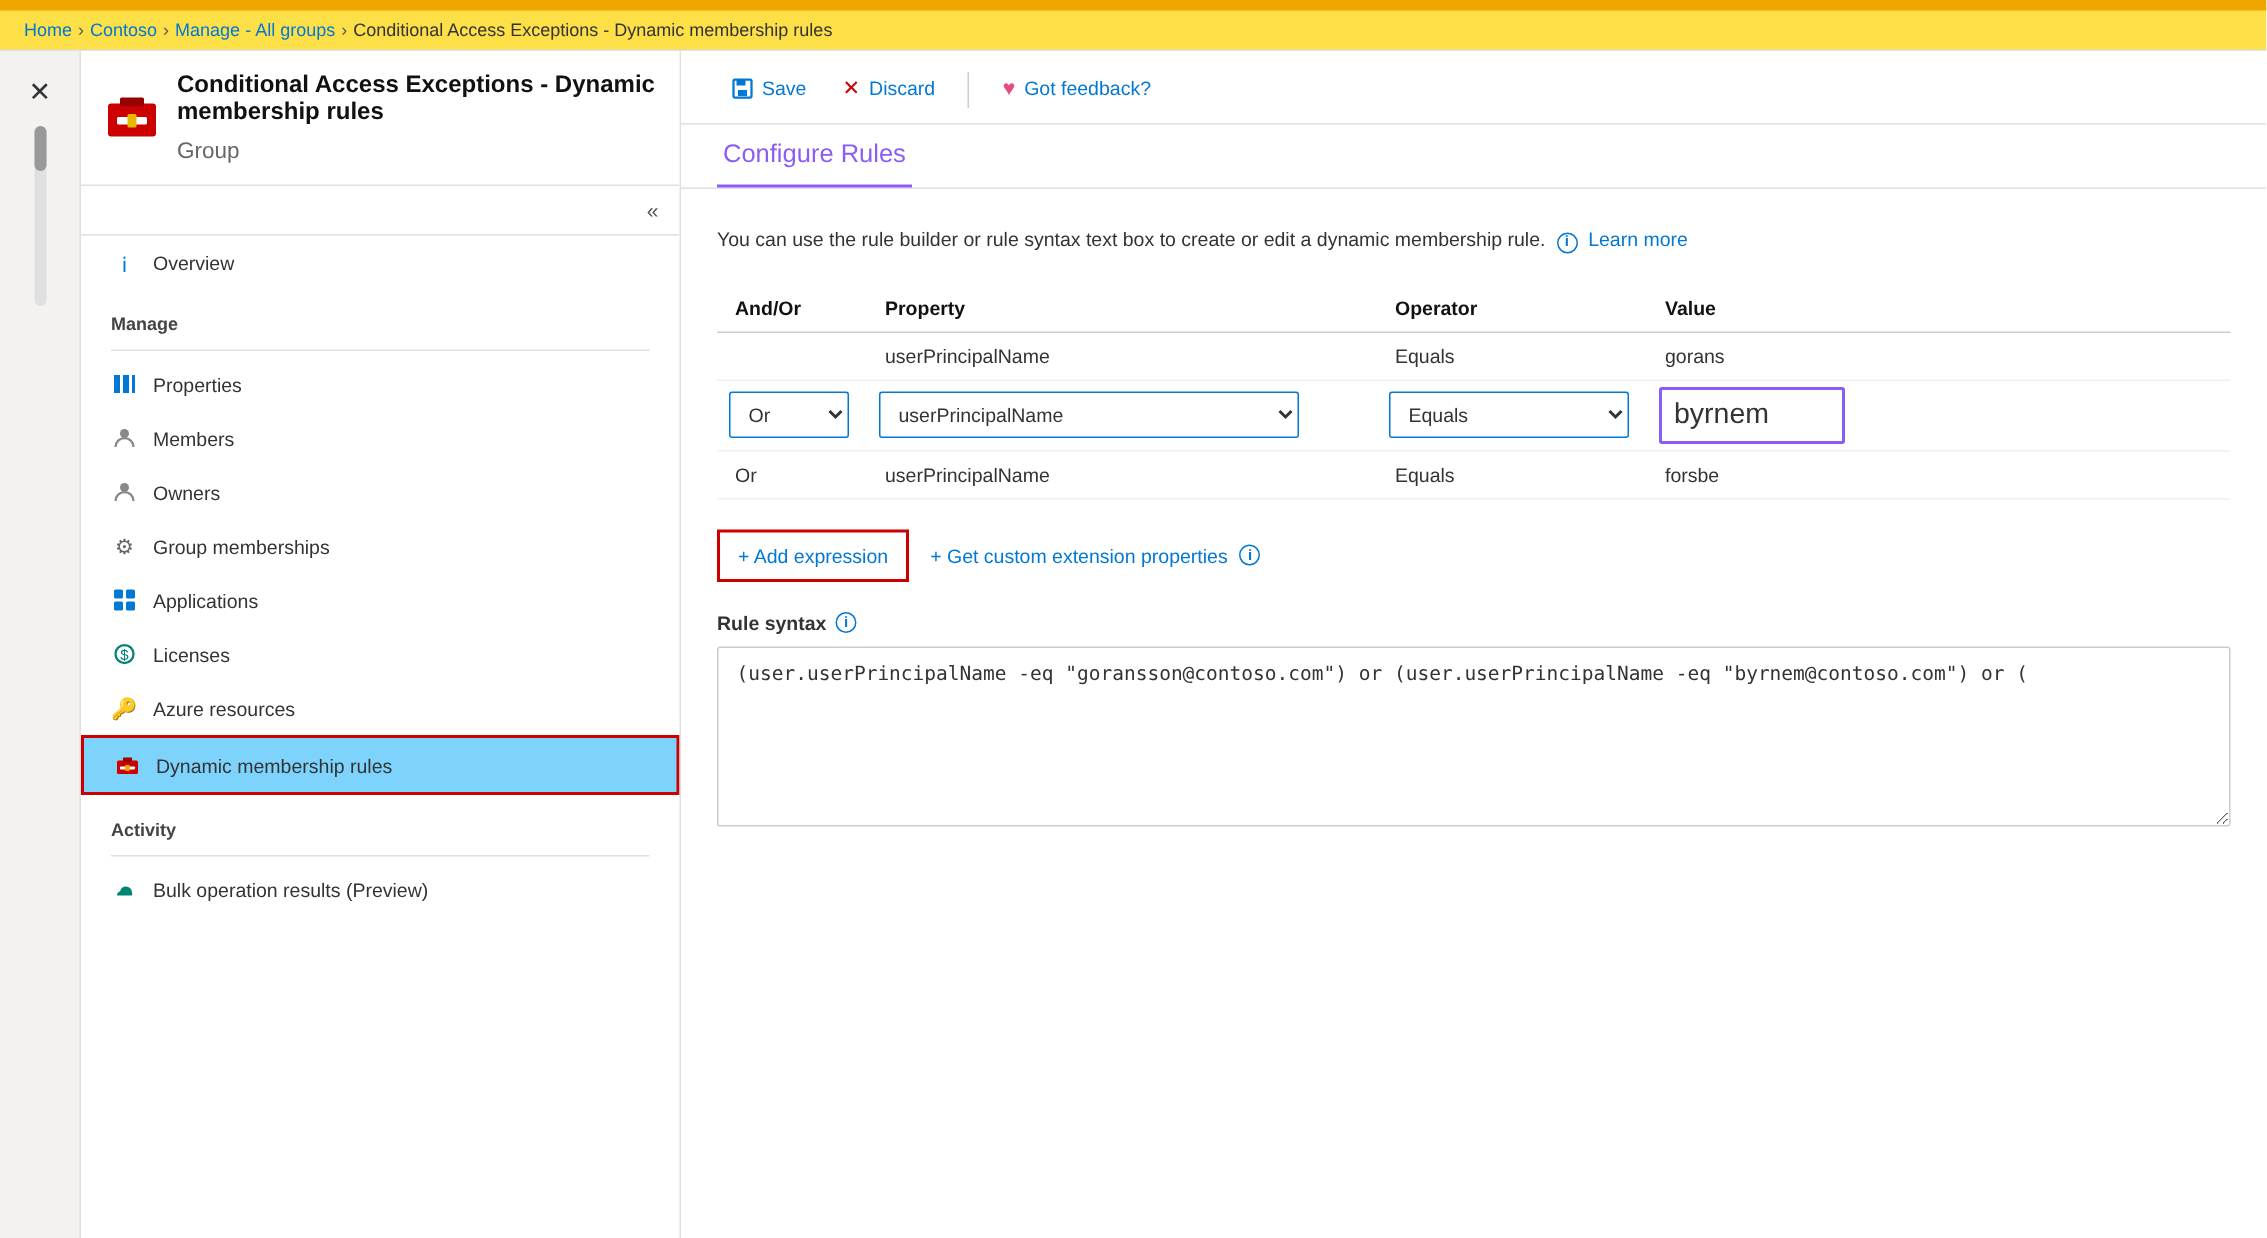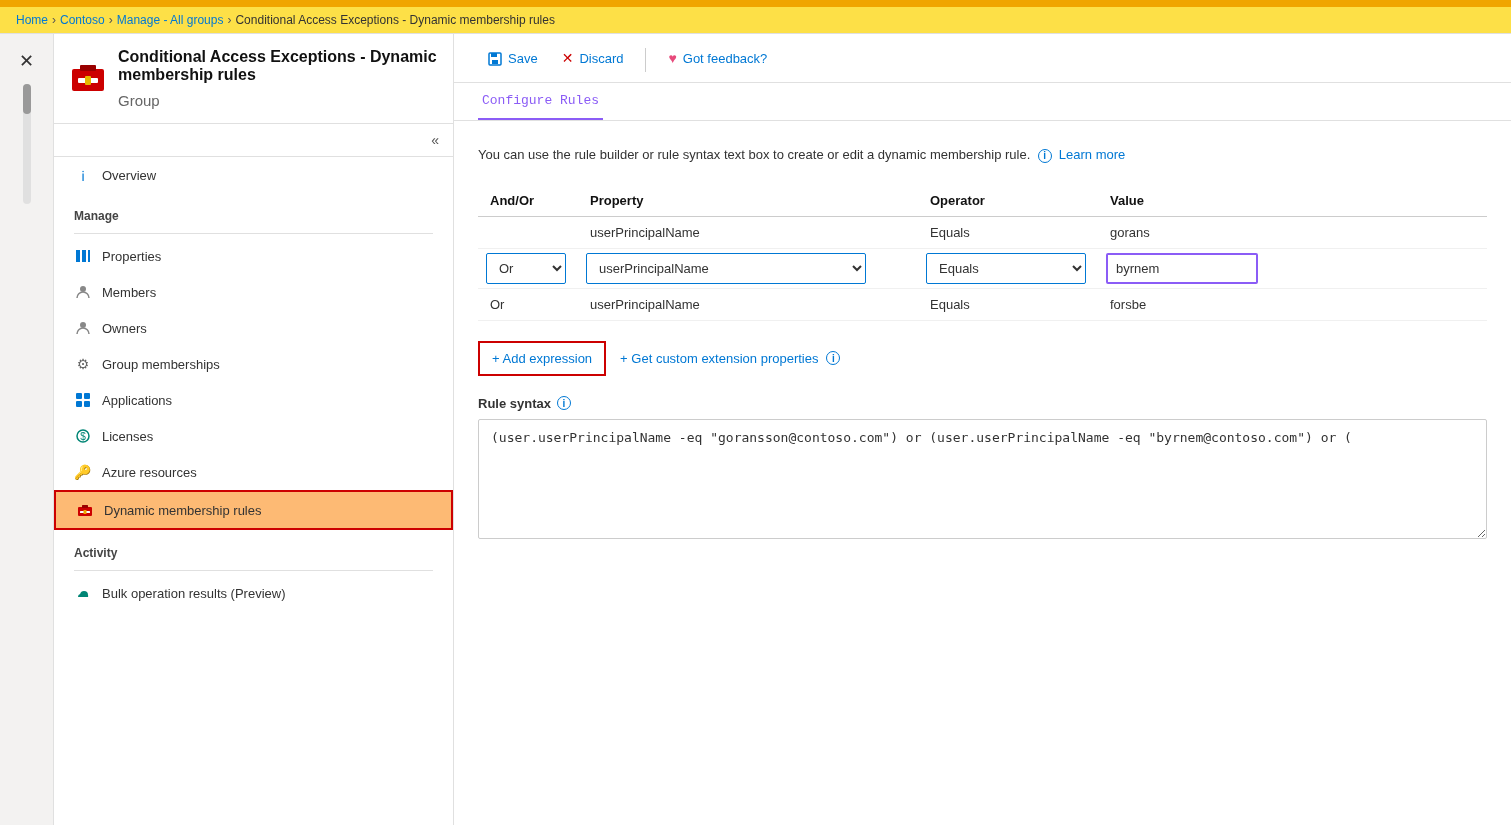--- a/index.html
+++ b/index.html
@@ -119,21 +119,21 @@
       display: flex;
       align-items: center;
       padding: 9px 20px;
       cursor: pointer;
       color: #333;
       font-size: 13px;
       gap: 10px;
       position: relative;
     }
     .nav-item.active {
-      background: #fdba74;
+      background: #7dd3fc;
       border: 2px solid #c00;
     }
     .nav-icon {
       width: 18px;
       height: 18px;
       flex-shrink: 0;
       display: flex;
       align-items: center;
       justify-content: center;
       font-size: 14px;
@@ -177,24 +177,23 @@
     
     .tab-bar {
       display: flex;
       border-bottom: 1px solid #e0e0e0;
       padding: 0 24px;
     }
     .tab-item {
       padding: 10px 4px;
       margin-right: 24px;
       cursor: pointer;
-      font-size: 13px;
+      font-size: 17px;
       color: #333;
       border-bottom: 2px solid transparent;
-      font-family: Liberation Mono, monospace;
     }
     .tab-item.active {
       color: #8b5cf6;
       border-bottom: 2px solid #8b5cf6;
       font-weight: 500;
     }
 
     
     .content-area {
       flex: 1;
@@ -317,23 +316,23 @@
       font-weight: bold;
       cursor: pointer;
       flex-shrink: 0;
     }
 
     
     .value-input {
       border: 2px solid #8b5cf6;
       border-radius: 2px;
       padding: 6px 8px;
-      font-size: 13px;
-      color: #333;
-      width: 152px;
+      font-size: 19px;
+      color: #333;
+      width: 124px;
       outline: none;
     }
 
     
     .icon-blue { color: #0078d4; }
     .icon-gray { color: #666; }
     .icon-red { color: #c00; }
     .icon-yellow { color: #e6b800; }
     .icon-teal { color: #008575; }
 

